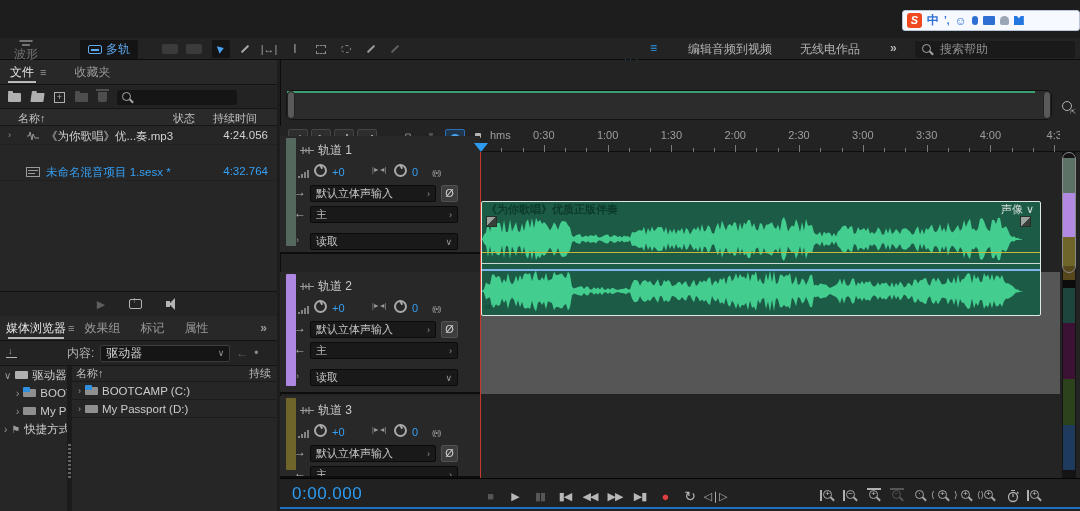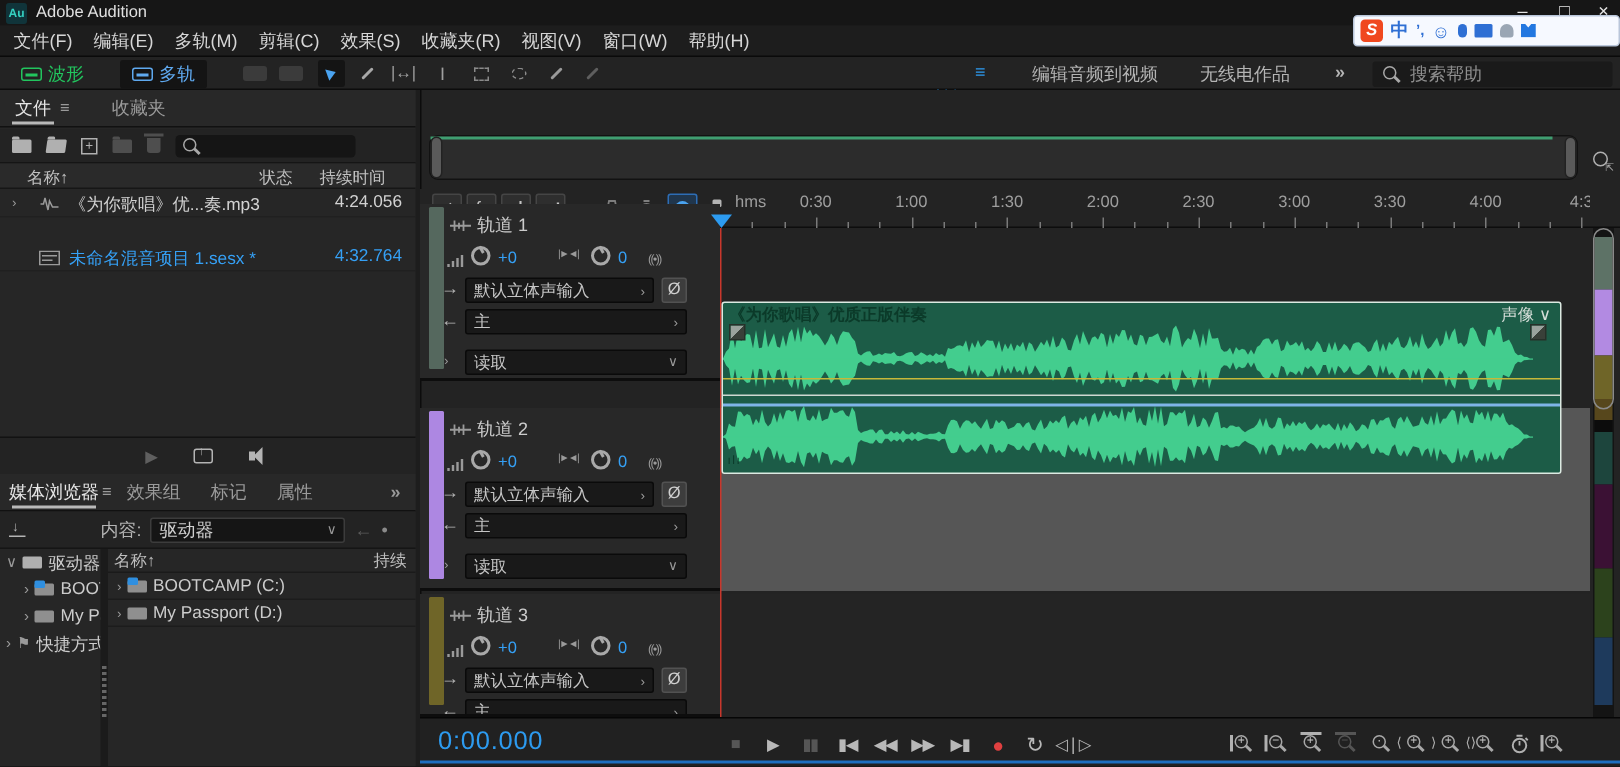--- a/index.html
+++ b/index.html
@@ -135,53 +135,35 @@
   .tpbtn.rec{color:#e04040;font-size:13px;}
   #focusline{left:280px;top:507px;width:800px;height:2px;background:#1d6fc0;}
   .zleadbar{position:absolute;left:-2px;top:1px;width:1.5px;height:11px;background:#b0b0b0;}
   .zlead{position:absolute;left:-6px;top:1px;font-size:9px;color:#b0b0b0;}
 </style>
 </head>
 <body>
 
 <div id="app">
 
-  <div class="r" id="titlebar">
-    <div class="r" id="aulogo">Au</div>
-    <div class="r" id="apptitle">Adobe Audition</div>
-    <div class="r winbtn" style="left:1002px;">–</div>
-    <div class="r winbtn" style="left:1030px;">□</div>
-    <div class="r winbtn" style="left:1056px;">×</div>
-  </div>
-
-  <div class="r" id="menubar">
-      <div class="menu-item">文件(F)</div>
-      <div class="menu-item">编辑(E)</div>
-      <div class="menu-item">多轨(M)</div>
-      <div class="menu-item">剪辑(C)</div>
-      <div class="menu-item">效果(S)</div>
-      <div class="menu-item">收藏夹(R)</div>
-      <div class="menu-item">视图(V)</div>
-      <div class="menu-item">窗口(W)</div>
-      <div class="menu-item">帮助(H)</div>
-    </div>
+
 
   <div class="r" id="imebar">
     <span id="imelogo">S</span>
     <span class="imeitem">中</span>
     <span class="imeitem" style="font-size:10px;">’,</span>
     <span class="imeitem">☺</span>
     <span class="ime-shape ime-mic"></span>
     <span class="ime-shape ime-kbd"></span>
     <span class="ime-shape ime-person"></span>
     <span class="ime-shape ime-shirt"></span>
   </div>
 
   <div class="r" id="toolbar"></div>
-  <div class="r viewbtn" style="left:6px;color:#22c55e;">
+  <div class="r viewbtn" style="left:6px;color:#737373;flex-direction:column;">
     <span class="vb-ic"></span>
     <span>波形</span>
   </div>
   <div class="r viewbtn" style="left:80px;background:#141414;color:#5fa9ef;">
     <span class="vb-ic"></span>
     <span>多轨</span>
   </div>
   <div class="r dimbox" style="left:162px;top:44px;"></div>
   <div class="r dimbox" style="left:186px;top:44px;"></div>
   <div class="r tool" style="left:212px;top:40px;background:#141414;border-radius:2px;">

